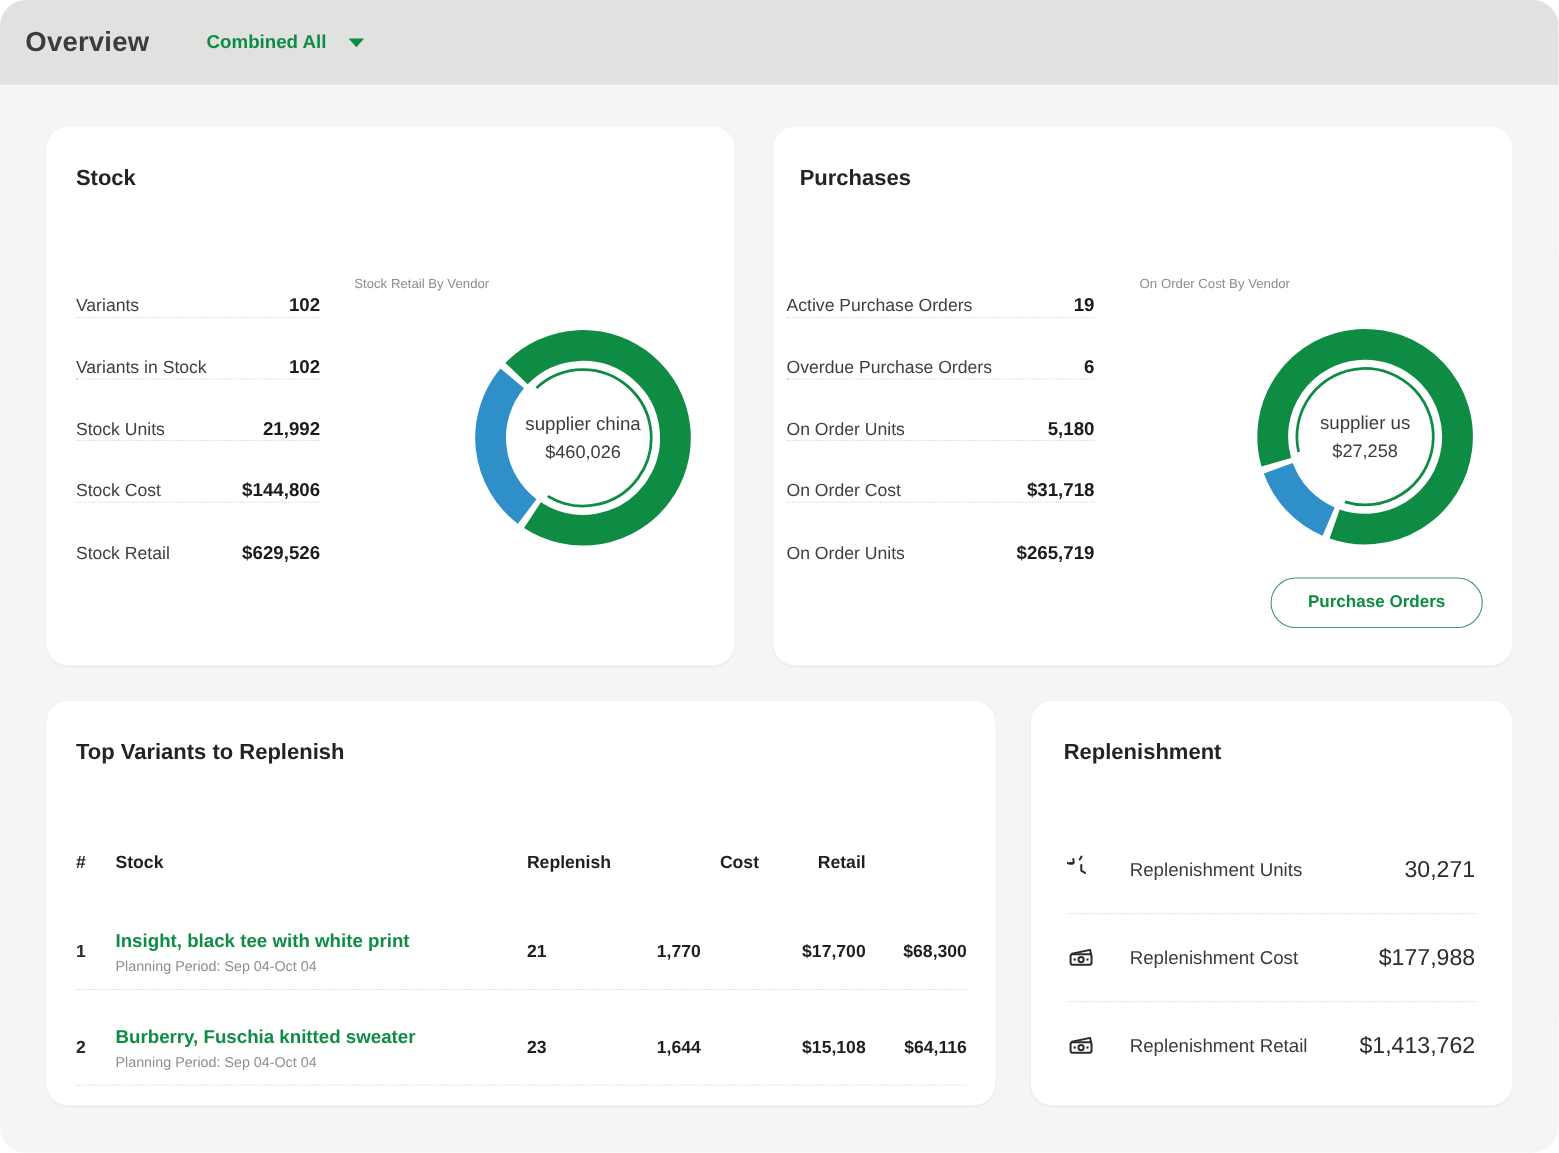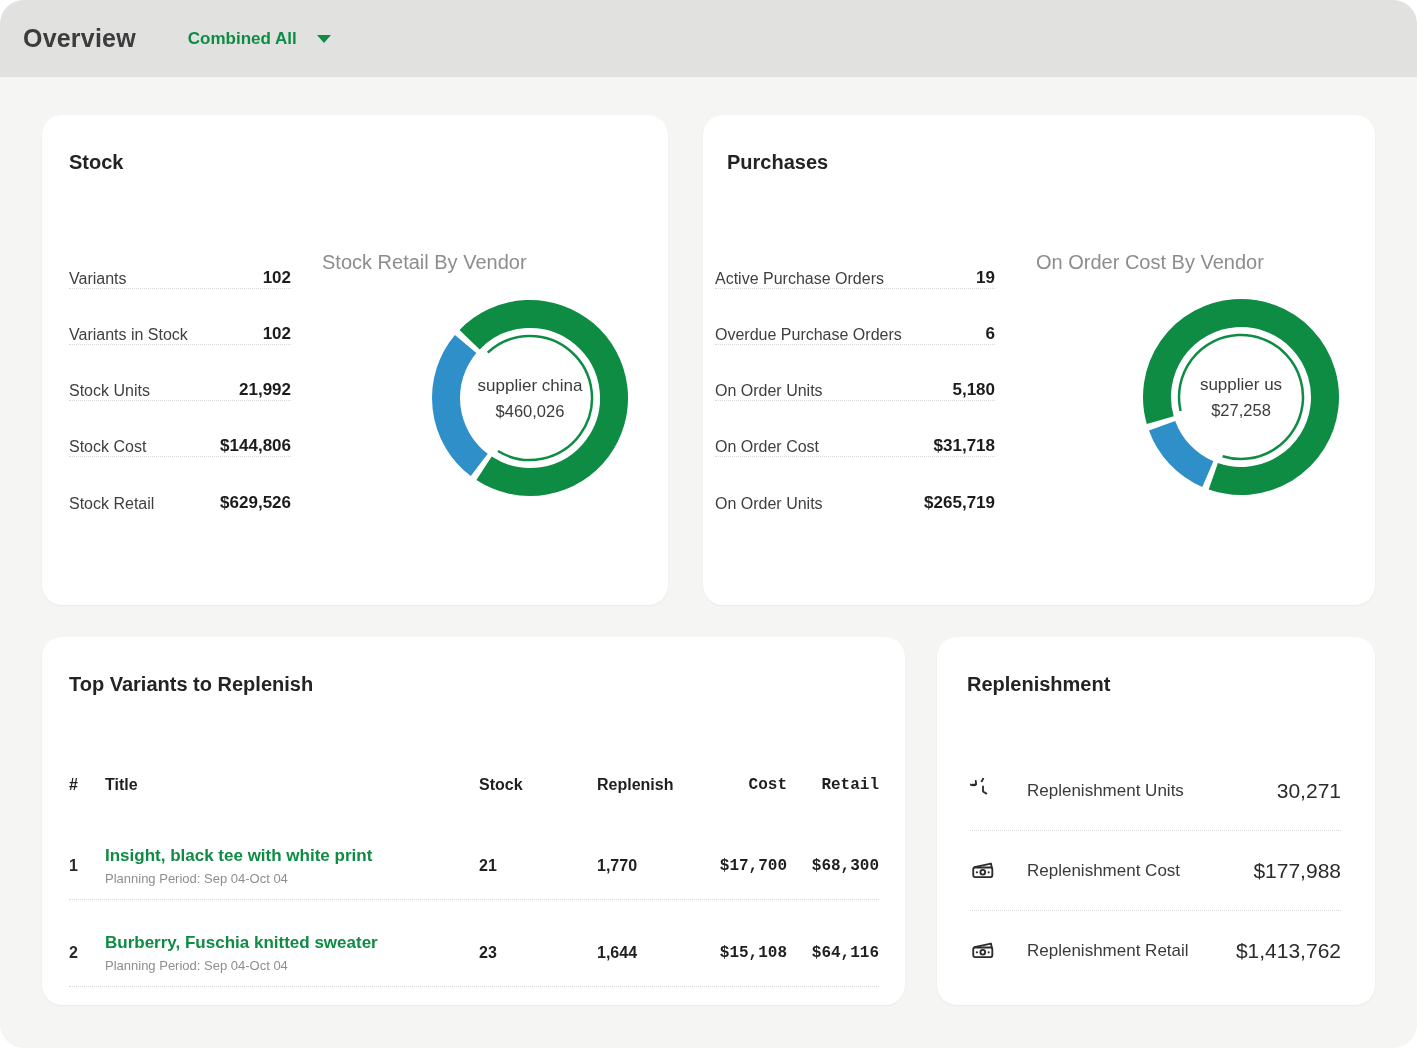--- a/index.html
+++ b/index.html
@@ -30,39 +30,39 @@
   
   .stats{ position:absolute; top:118px; }
   .card-stock .stats{ left:27px; width:222px; }
   .card-purchases .stats{ left:12px; width:280px; }
   .stat-row{ height:56px; display:flex; align-items:flex-end; justify-content:space-between; border-bottom:1px dotted #d9d9d9; }
   .stat-row:last-child{ border-bottom:none;gap:20px; }
   .stat-label{ font-size:16px; color:#3f3f3f; }
   .stat-value{ font-size:17px; font-weight:700; color:#1c1c1c; }
 
   
-  .chart-caption{ position:absolute; top:136px; font-size:20px; color:#8d8d8d; }
+  .chart-caption{ position:absolute; top:136px; font-size:12px; color:#8d8d8d; }
   .card-stock .chart-caption{ left:280px; }
   .card-purchases .chart-caption{ left:333px; }
   .donut-wrap{ position:absolute; width:200px; height:200px; }
   .card-stock .donut-wrap{ left:388px; top:183px; }
   .card-purchases .donut-wrap{ left:438px; top:182px; }
   .donut-center{ position:absolute; inset:0; display:flex; flex-direction:column; align-items:center; justify-content:center; pointer-events:none; }
   .donut-label{ font-size:17px; color:#3c3c3c; line-height:22px; }
   .donut-value{ font-size:16.5px; color:#3c3c3c; line-height:22px; margin-top:3px; }
 
   
   .btn-outline{ position:absolute; left:452px; top:410px; width:193px; height:46px; border:1px solid #3d9a62; border-radius:23px; background:#ffffff; color:#0e8c44; font-family:inherit; font-size:15.5px; font-weight:700; display:flex; align-items:center; justify-content:center; cursor:pointer; }
 
   
   .tbl{ position:absolute; left:27px; right:26px; top:120px; }
   .tbl-head, .tbl-row{ display:grid; grid-template-columns:36px 374px 118px 93px 97px 92px; }
   .tbl-head{ height:56px; align-items:center; font-size:16px; font-weight:700; color:#1f1f1f; }
   .tbl-row{ align-items:center; padding:31px 0 11px; border-bottom:1px dotted #d9d9d9; }
-  .col-r{ text-align:right;font-family:Liberation Mono, monospace; }
+  .col-r{ text-align:right; }
   .cell-num{ font-size:16px; font-weight:700; color:#2a2a2a; }
   .cell-val{ font-size:16px; font-weight:700; color:#1f1f1f; }
   .v-title{ font-size:17px; font-weight:700; color:#0e8c44; line-height:24px; cursor:pointer; }
   .v-sub{ font-size:13px; font-weight:400; color:#8e8e8e; line-height:18px; margin-top:2px; }
 
   
   .rep-list{ position:absolute; left:33px; right:34px; top:114px; }
   .rep-row{ height:80px; display:flex; align-items:center; border-bottom:1px dotted #d9d9d9; }
   .rep-row:last-child{ border-bottom:none; }
   .rep-icon{ width:26px; height:26px; flex:0 0 26px; }
@@ -154,31 +154,31 @@
           <svg width="200" height="200" viewBox="0 0 200 200">
               <path d="M 19.25 123.15 A 84 84 0 1 1 72.32 179.31" stroke="#0e8c44" stroke-width="28" fill="none"></path>
               <path d="M 39.59 113.95 A 62 62 0 1 1 81.62 159.21" stroke="#0e8c44" stroke-width="2.5" fill="none"></path>
               <path d="M 66.85 177.18 A 84 84 0 0 1 21.07 128.73" stroke="#2f90c9" stroke-width="28" fill="none"></path>
             </svg>
           <div class="donut-center">
             <div class="donut-label">supplier us</div>
             <div class="donut-value">$27,258</div>
           </div>
         </div>
+        <button class="btn-outline">Purchase Orders</button>
       </div>
     </div>
 
     <div class="row row2">
 
       <div class="card card-variants">
         <h2>Top Variants to Replenish</h2>
         <div class="tbl">
           <div class="tbl-head">
             <div>#</div>
-            <div>Title</div>
             <div>Stock</div>
             <div>Replenish</div>
             <div class="col-r">Cost</div>
             <div class="col-r">Retail</div>
           </div>
           <div class="tbl-row">
             <div class="cell-num">1</div>
             <div>
               <div class="v-title">Insight, black tee with white print</div>
               <div class="v-sub">Planning Period: Sep 04-Oct 04</div>

